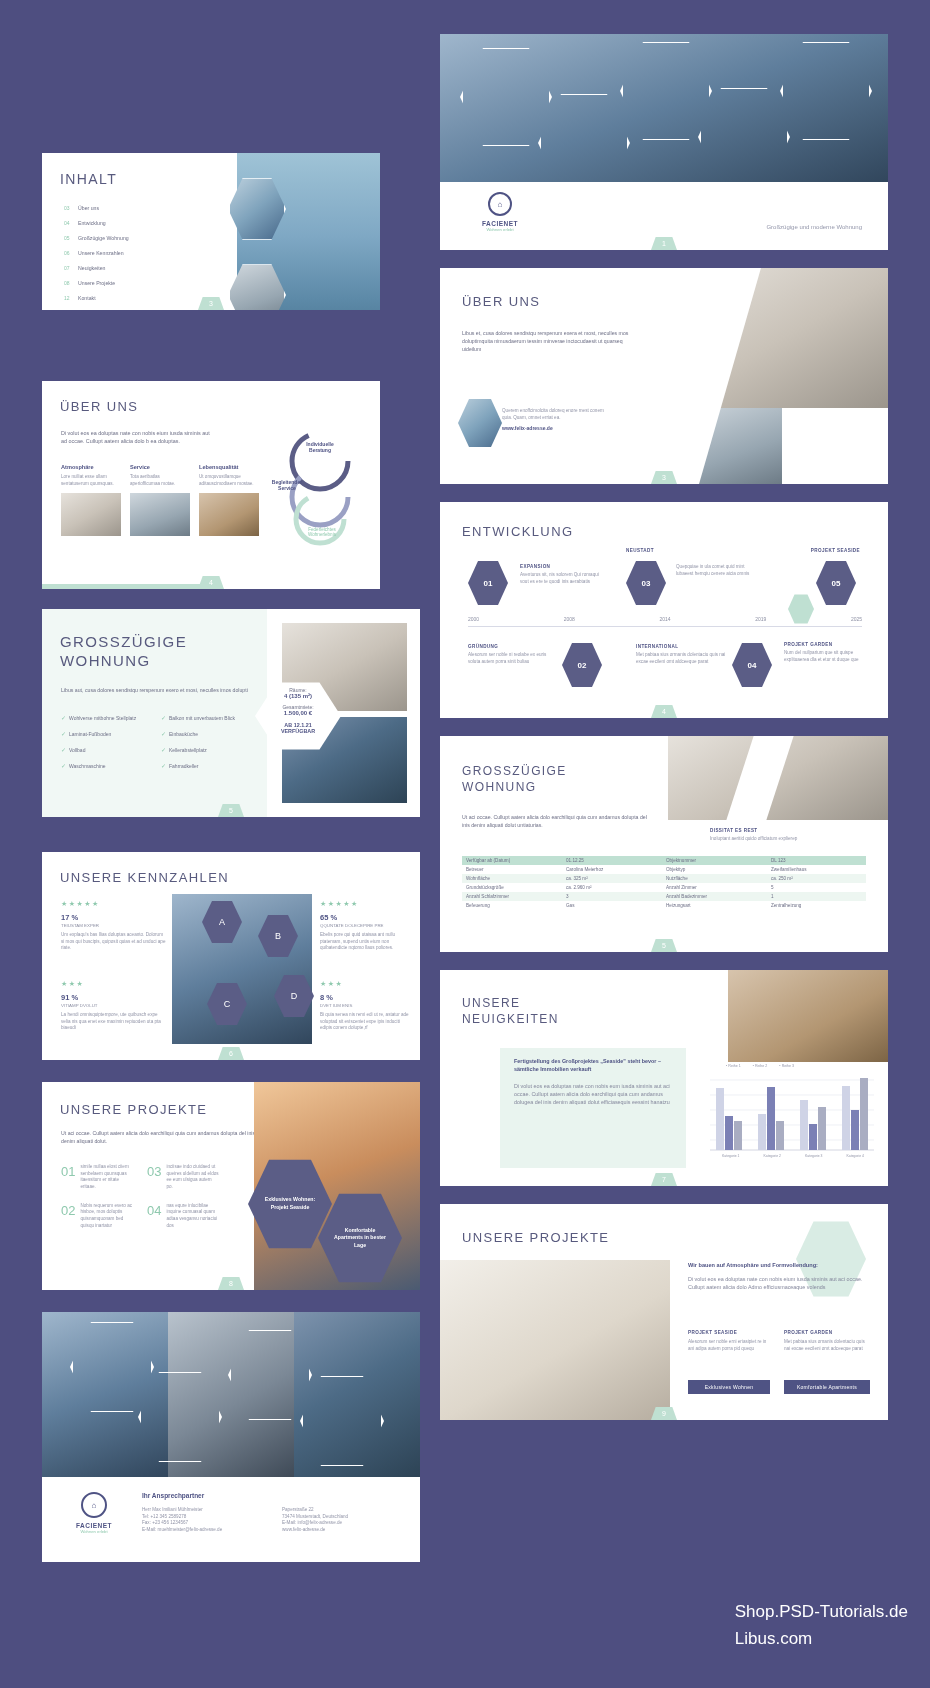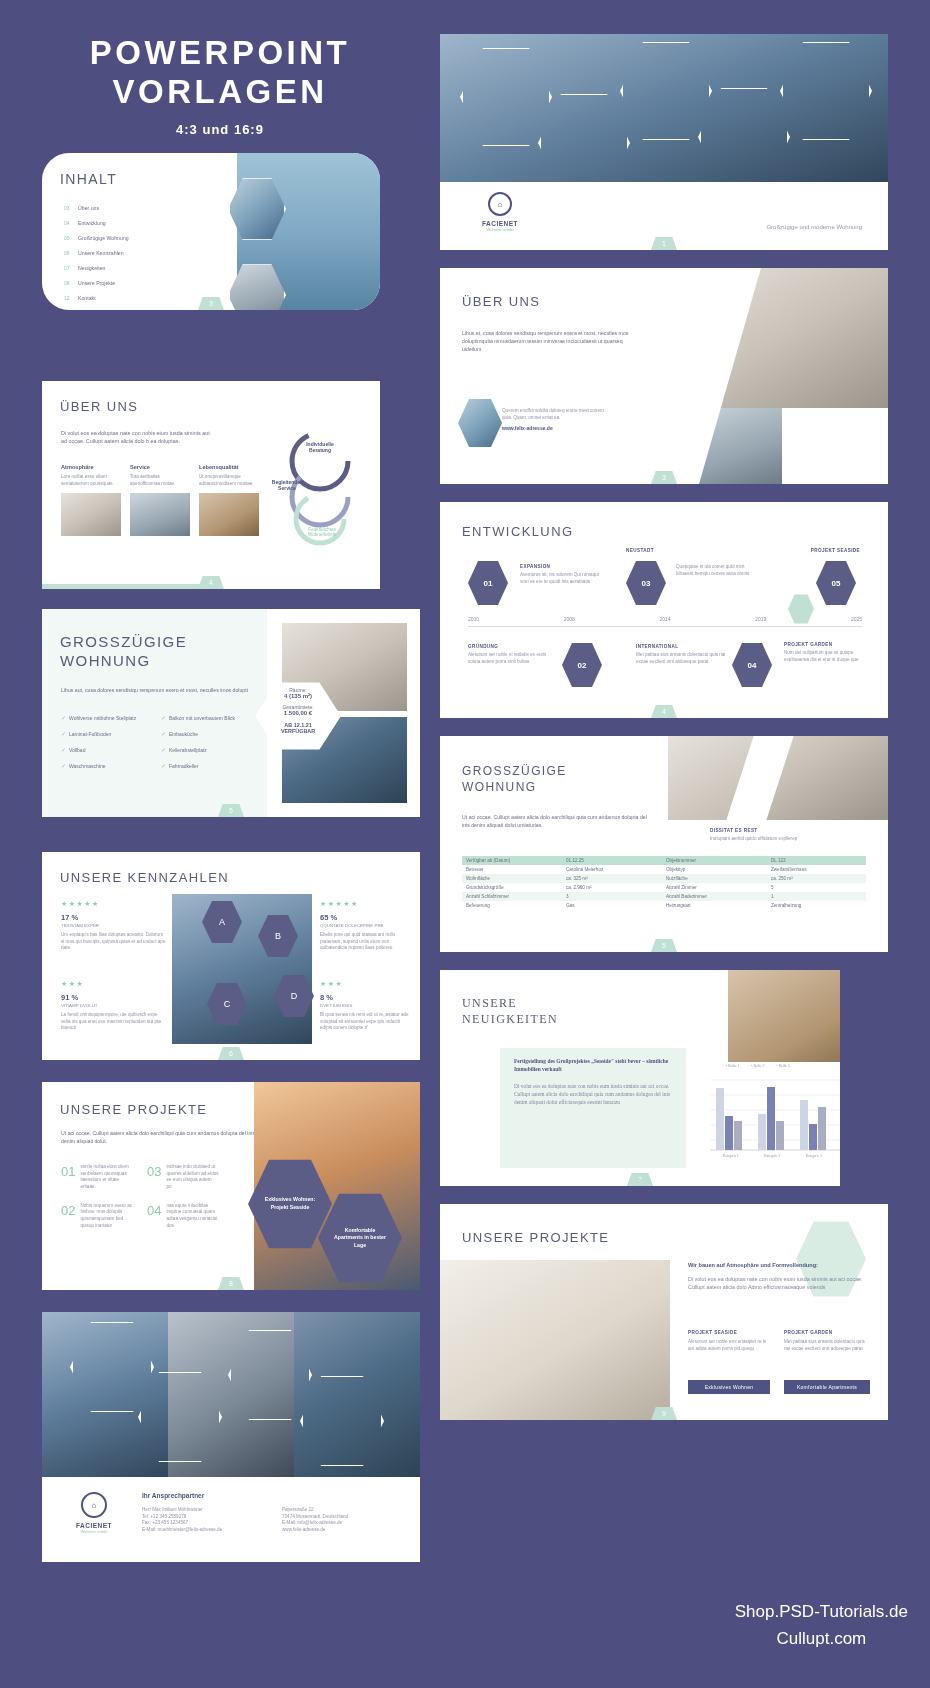--- a/index.html
+++ b/index.html
@@ -22,21 +22,21 @@
   .header h1 {
     font-size: 33px; font-weight: bold; letter-spacing: 3.5px;
     line-height: 1.18;
   }
   .header .sub {
     margin-top: 10px; font-size: 13px; letter-spacing: 1px; font-weight: bold;
   }
   
   .brand {
     position: absolute; right: 22px; bottom: 36px;
-    text-align: center; color: #fff; line-height: 1.6;
+    text-align: left; color: #fff; line-height: 1.6;
   }
   .brand .b1 { font-size: 17px; }
   .brand .b2 { font-size: 17px; }
 
   
   .slide {
     position: absolute; background: #fff; overflow: hidden;
   }
   .slide .pagenum {
     position: absolute; bottom: 0; left: 50%; transform: translateX(-50%);
@@ -81,29 +81,22 @@
   .btnp {
     background: #4f5384; color: #fff; font-size: 5px;
     text-align: center; padding: 4px 0; letter-spacing: .3px;
   }
 </style>
 </head>
 <body>
 
 <div class="page">
 
-  <div class="header">
-    <h1>
-      <span>POWERPOINT</span><br>
-      <span>VORLAGEN</span>
-    </h1>
-    <div class="sub">4:3 und 16:9</div>
-  </div>
-
-  <div class="slide" style="left:42px; top:153px; width:338px; height:157px;border-radius:27px;">
+
+  <div class="slide" style="left:42px; top:153px; width:338px; height:157px;">
     <div class="ttl" style="position:absolute;left:18px;top:18px;font-size:14px;">INHALT</div>
     <div style="position:absolute;left:22px;top:52px;width:160px;">
       <div style="display:flex;align-items:center;margin-bottom:9px;">
         <span class="mint" style="font-size:5px;width:14px;">03</span>
         <span style="font-size:5.2px;color:#6d6f86;">Über uns</span>
       </div>
       <div style="display:flex;align-items:center;margin-bottom:9px;">
         <span class="mint" style="font-size:5px;width:14px;">04</span>
         <span style="font-size:5.2px;color:#6d6f86;">Entwicklung</span>
       </div>
@@ -466,21 +459,21 @@
           <td>Gas</td>
           <td>Heizungsart</td>
           <td>Zentralheizung</td>
         </tr>
       </tbody>
         </table>
     </div>
     <div class="pagenum">5</div>
   </div>
 
-  <div class="slide" style="left:440px; top:970px; width:400px; height:216px;font-family:Liberation Serif, serif;">
+  <div class="slide" style="left:440px; top:970px; width:448px; height:216px;">
     <div class="ttl" style="position:absolute;left:22px;top:26px;font-size:12px;line-height:1.3;">
       <span>UNSERE</span><br>
       <span>NEUIGKEITEN</span>
     </div>
     <div class="photo ph-wood" style="position:absolute;left:288px;top:0;width:160px;height:92px;"></div>
     <div class="mintbg" style="position:absolute;left:60px;top:78px;width:186px;height:120px;opacity:.35;"></div>
     <div style="position:absolute;left:74px;top:88px;width:160px;">
       <div style="font-size:5.4px;font-weight:bold;color:#4f5384;line-height:1.45;">Fertigstellung des Großprojektes „Seaside" steht bevor – sämtliche Immobilien verkauft</div>
       <div class="tiny2" style="margin-top:8px;">Di volut eos ea doluptas nate con nobis eum iusda siminis aut aci occae. Cullupt aatem alicia dolo earchiliqui quia cum andamus dolugea del inis denim aliquati dolut efficiasequis eessint hanatzu</div>
     </div>
@@ -545,16 +538,16 @@
         <div class="tiny" style="margin-top:4px;">Met pabtaa sius ornanis dolentaciu quis nai excae eecileni omt adceeque parat</div>
       </div>
     </div>
     <div class="btnp" style="position:absolute;left:248px;top:176px;width:82px;">Exklusives Wohnen</div>
     <div class="btnp" style="position:absolute;left:344px;top:176px;width:86px;">Komfortable Apartments</div>
     <div class="pagenum">9</div>
   </div>
 
   <div class="brand">
     <div class="b1">Shop.PSD-Tutorials.de</div>
-    <div class="b2">Cullupt.com</div>
+    <div class="b2">Libus.com</div>
   </div>
 
 </div>
 
 </body></html>

